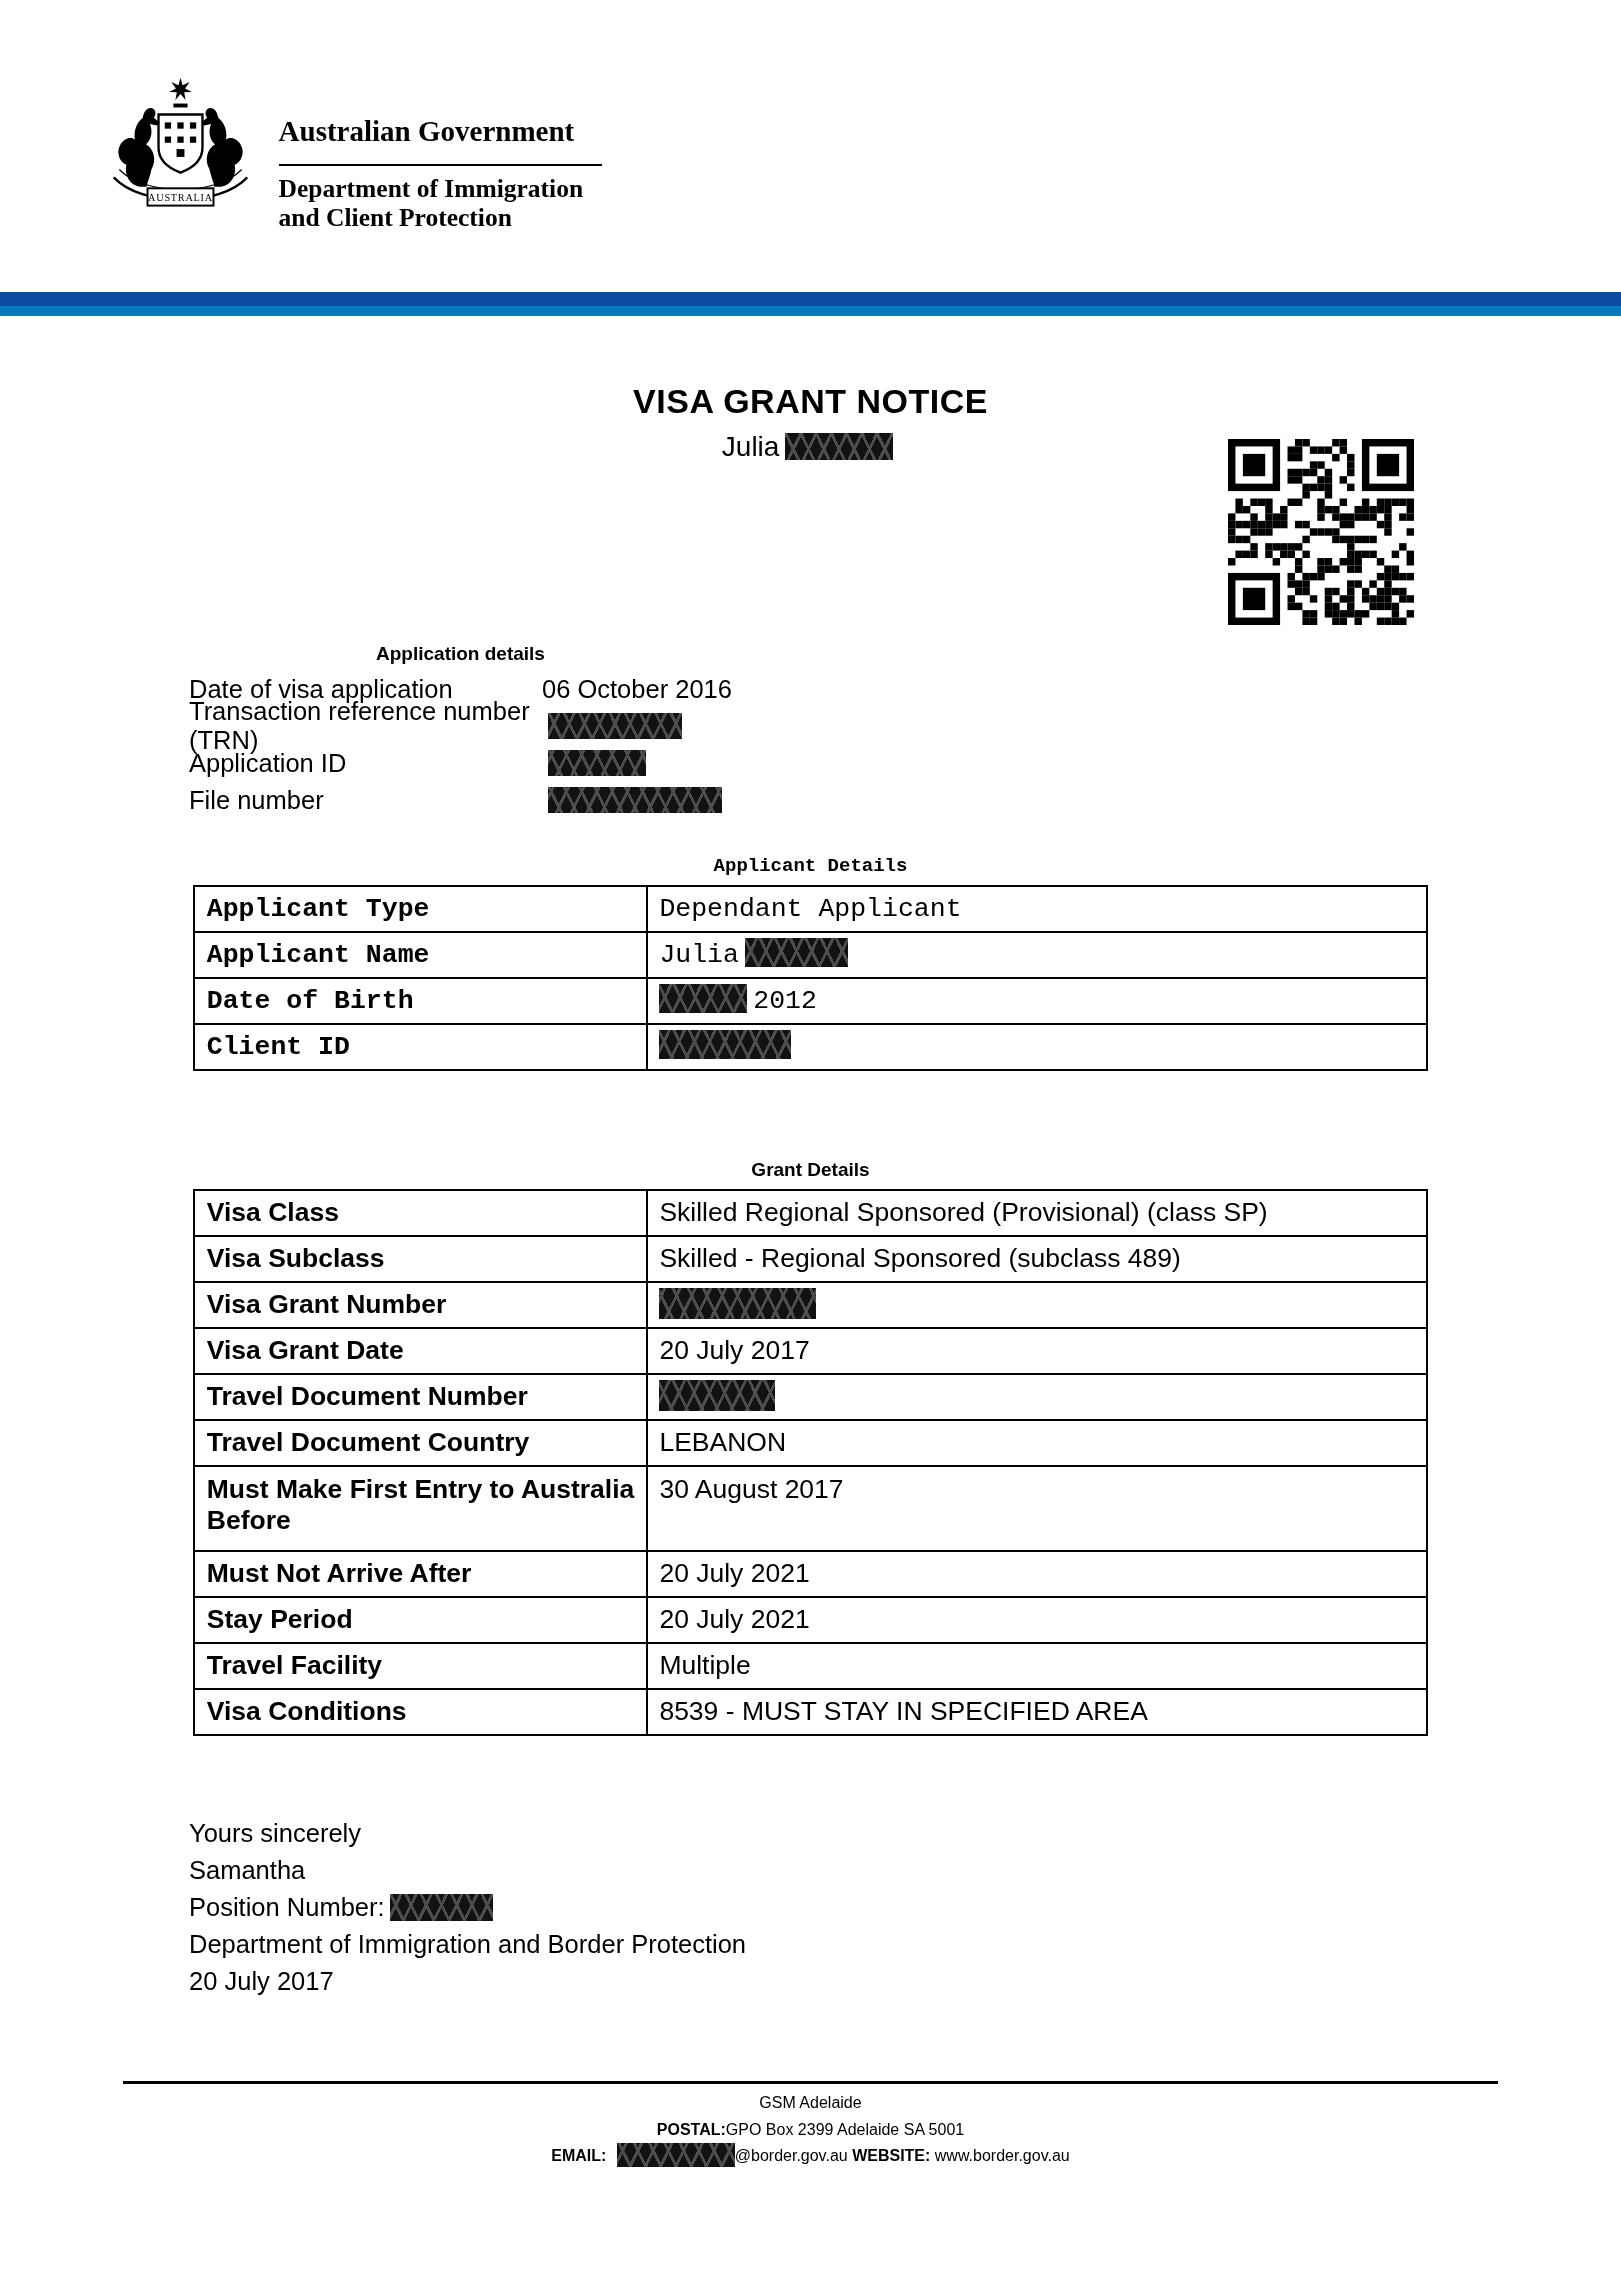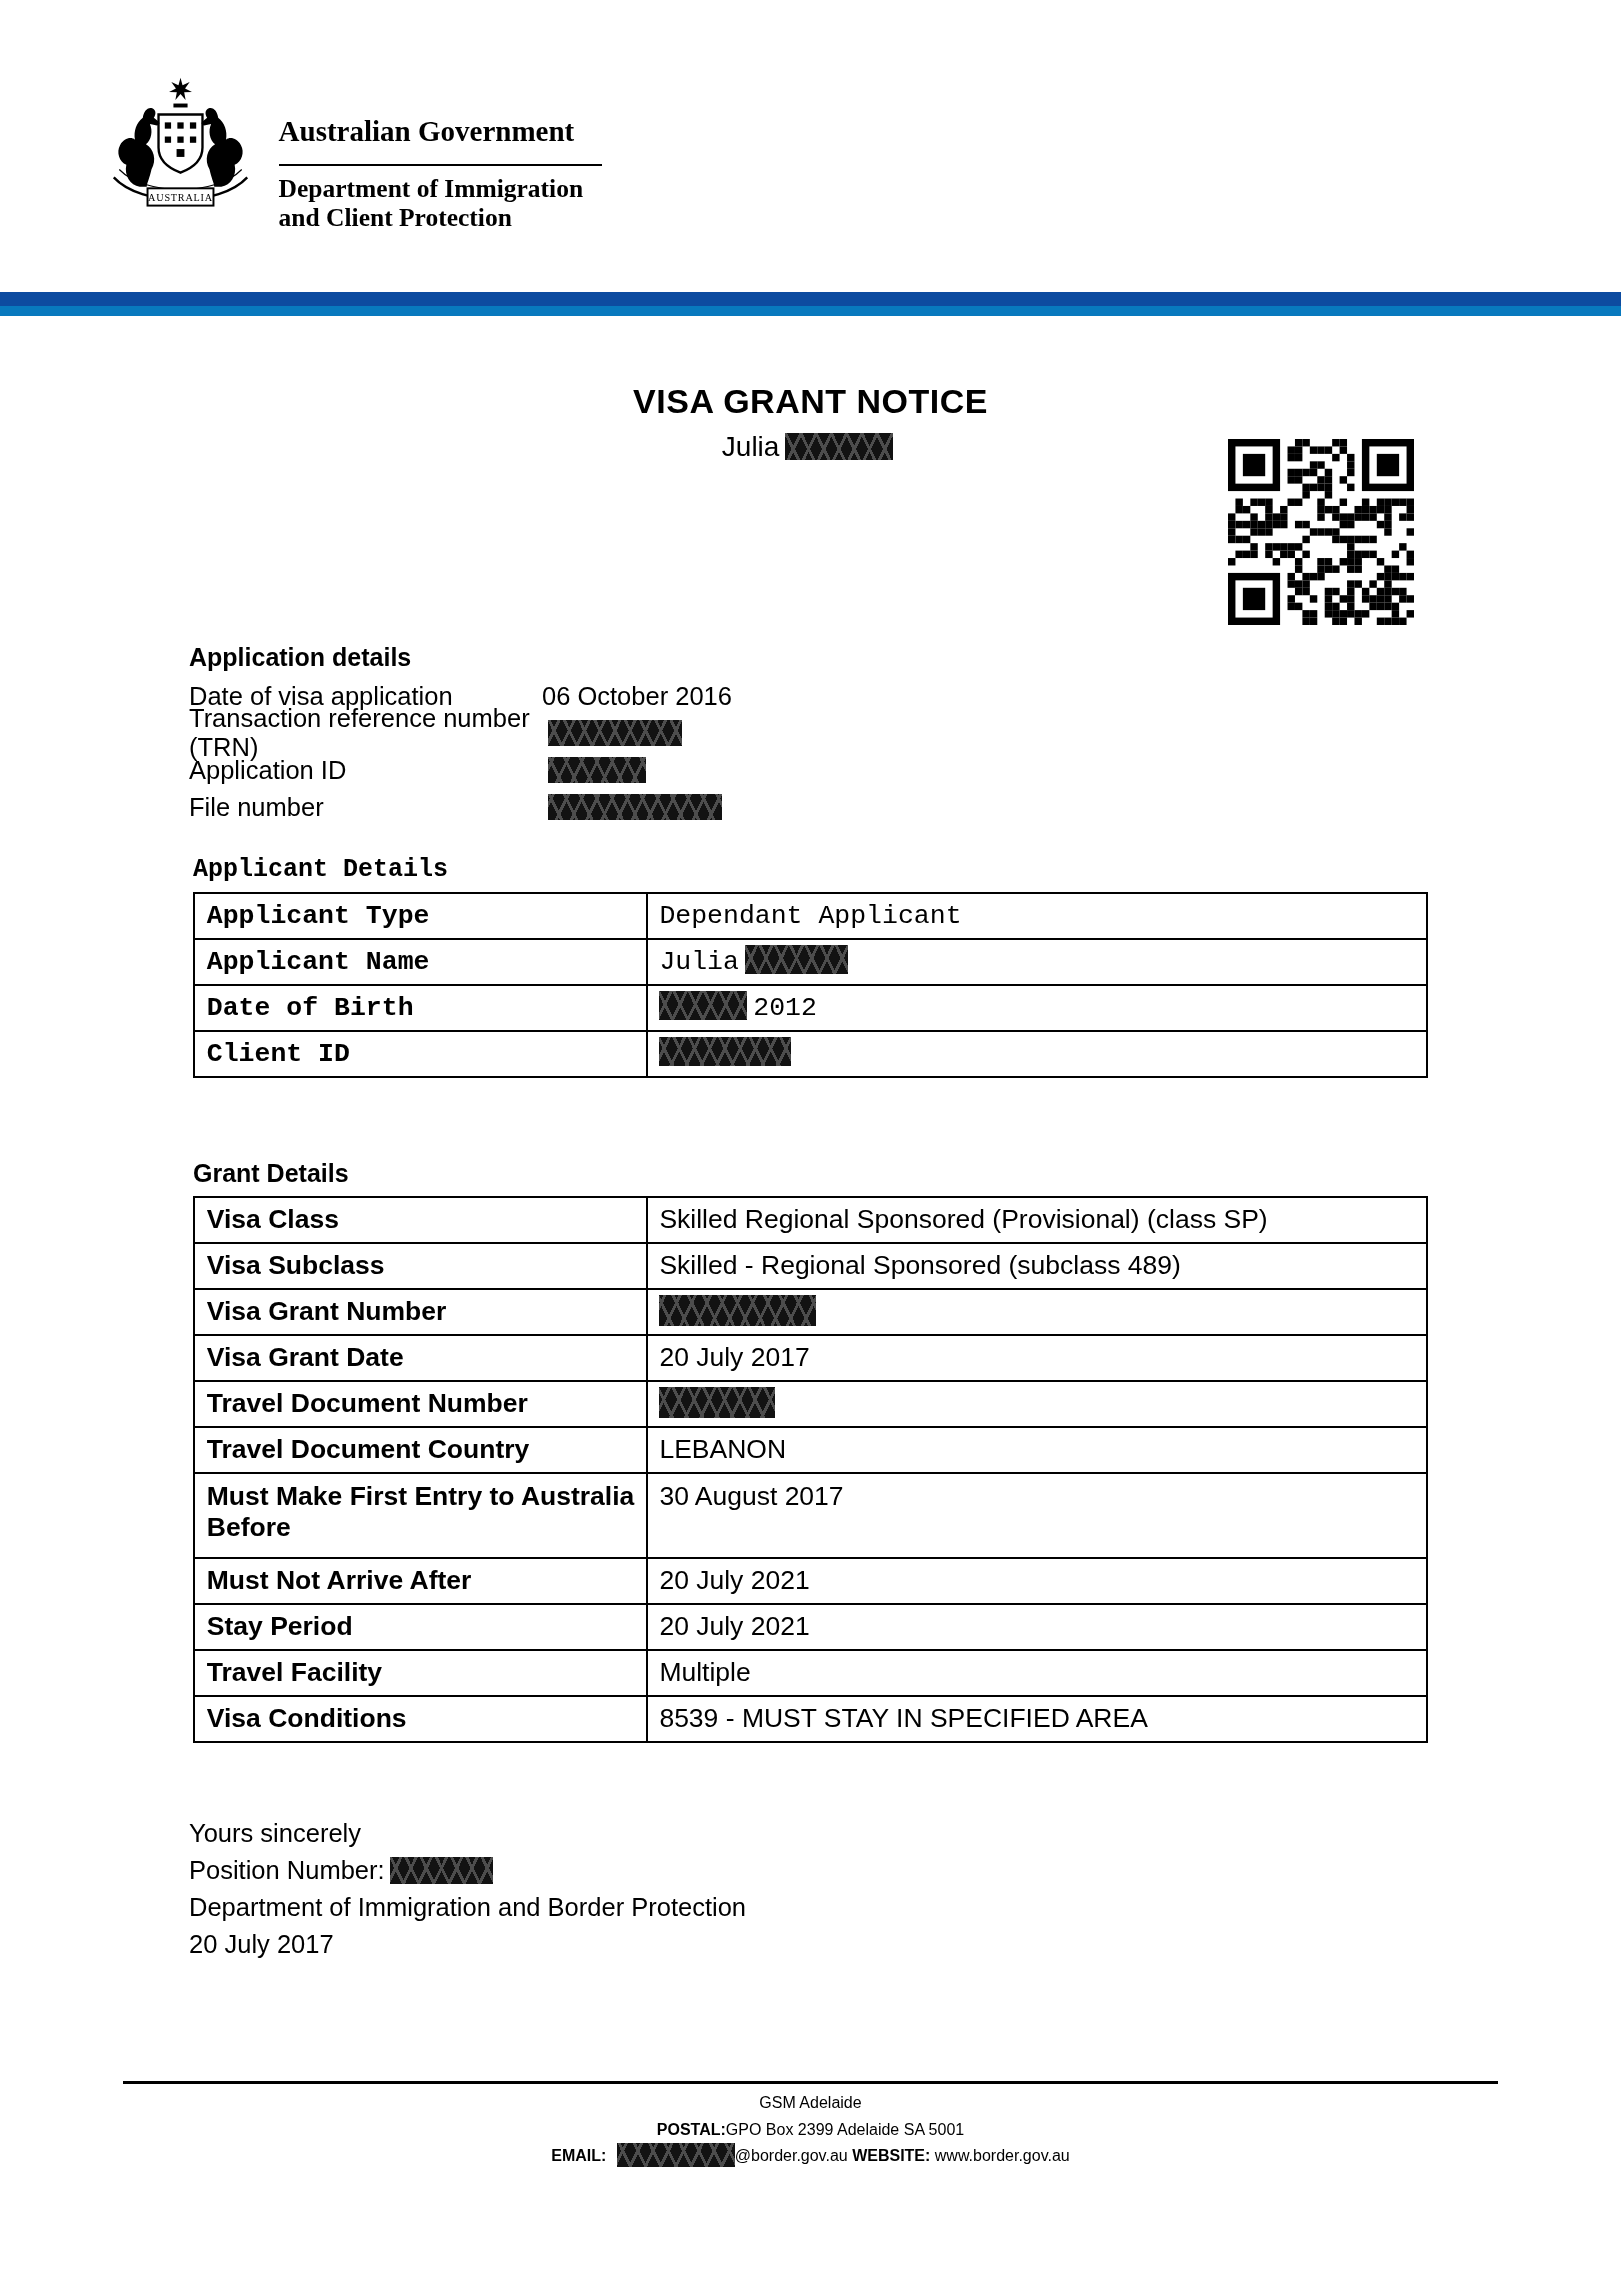--- a/index.html
+++ b/index.html
@@ -49,21 +49,21 @@
   .r-name{width:103px;height:29px;}
   .r-dob{width:88px;height:29px;}
   .r-client{width:132px;height:29px;}
   .r-vgn{width:157px;height:31px;}
   .r-tdn{width:116px;height:31px;}
   .r-pos{width:103px;}
   .r-email{width:118px;height:23.5px;}
 
   
   .section{position:absolute;font-size:25.5px;}
-  .sec-heading{font-weight:bold;font-size:25px;}
+  .sec-heading{font-weight:bold;font-size:19px;text-align:center;}
 
   #sec-app{left:189px;top:643px;}
   #sec-app .sec-heading{margin-bottom:5.9px;}
   .kv-row{display:flex;height:37px;align-items:center;}
   .kv-label{width:353px;flex:0 0 auto;}
   .kv-value{padding-left:0;}
 
   #sec-applicant{left:193px;top:855px;font-family:Liberation Mono, monospace;}
   #sec-grant{left:193px;top:1159px;}
   table.grid{border-collapse:collapse;table-layout:fixed;width:1235px;margin-top:7.8px;
@@ -448,20 +448,21 @@
       <tr>
         <td class="tlabel">Visa Conditions</td>
         <td>8539 - MUST STAY IN SPECIFIED AREA</td>
       </tr>
     </tbody>
       </table>
   </div>
 
   <div class="section" id="sec-sign">
     <div class="sig-line">Yours sincerely</div>
+    <div class="sig-line">Samantha</div>
     <div class="sig-line">
       <span>Position Number:</span><span class="redact r-pos"></span>
     </div>
     <div class="sig-line">Department of Immigration and Border Protection</div>
     <div class="sig-line">20 July 2017</div>
   </div>
 
   <div class="footer-rule"></div>
   <div class="footer">
     <div>GSM Adelaide</div>

